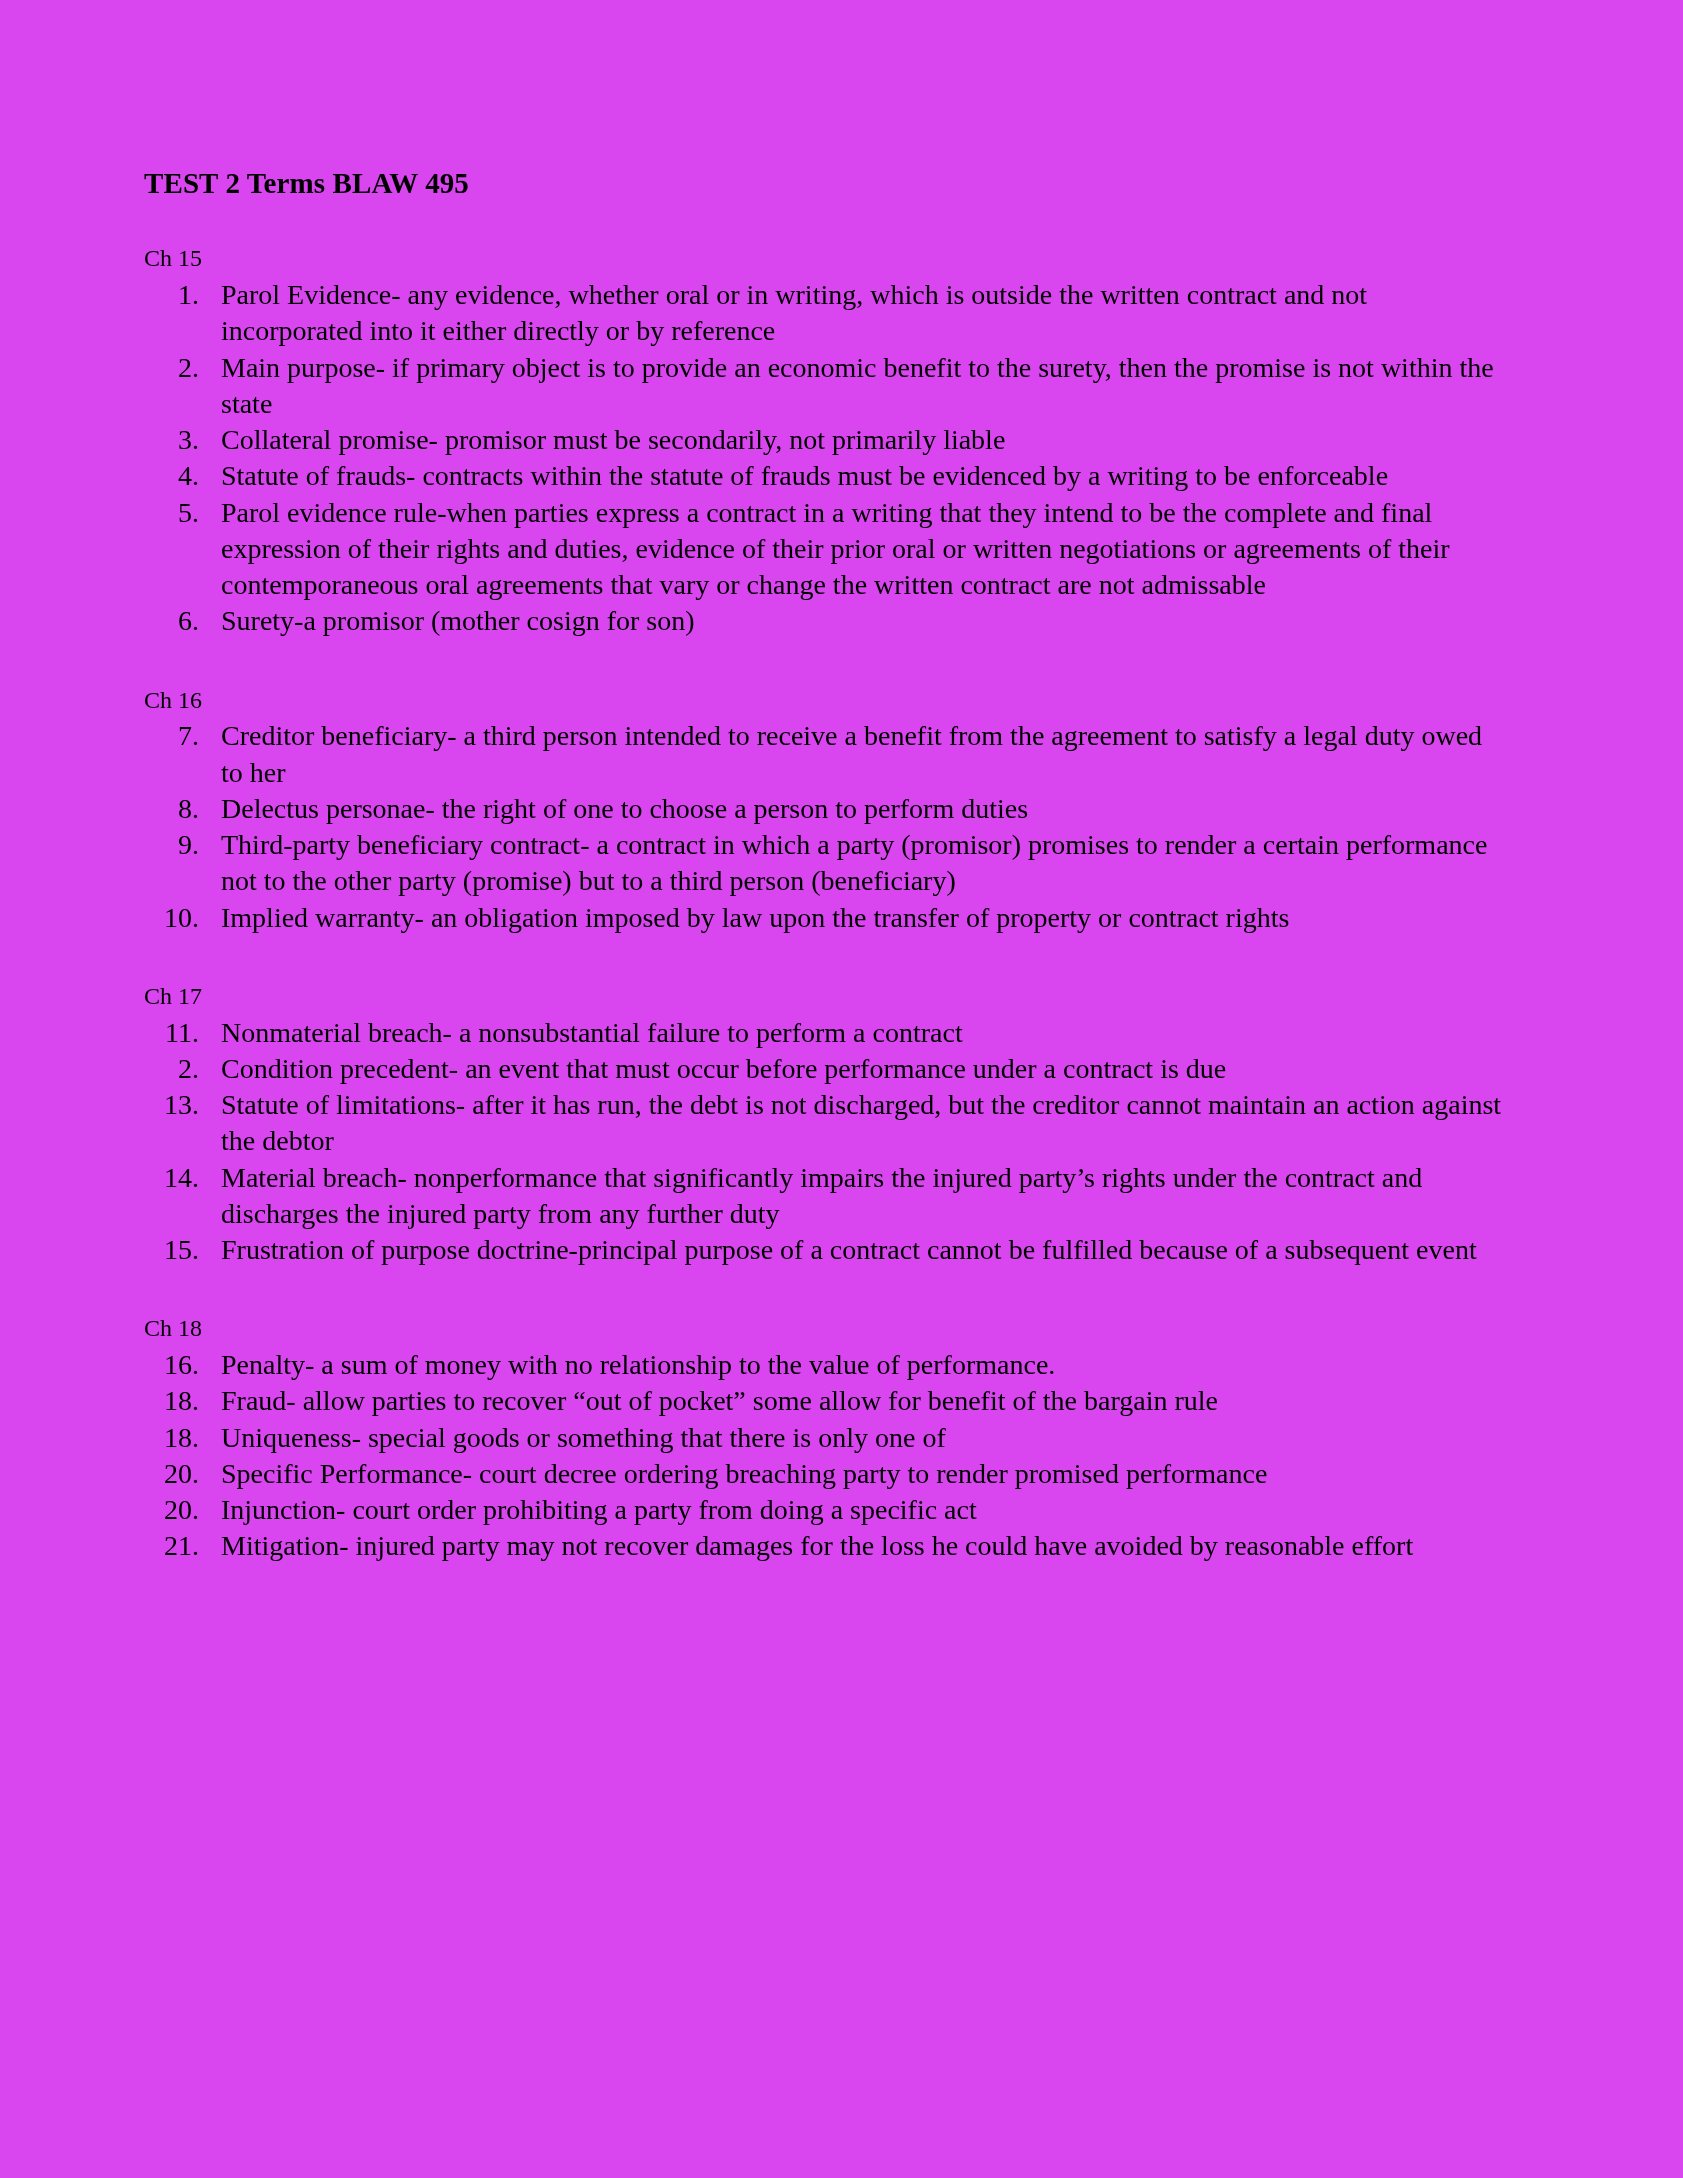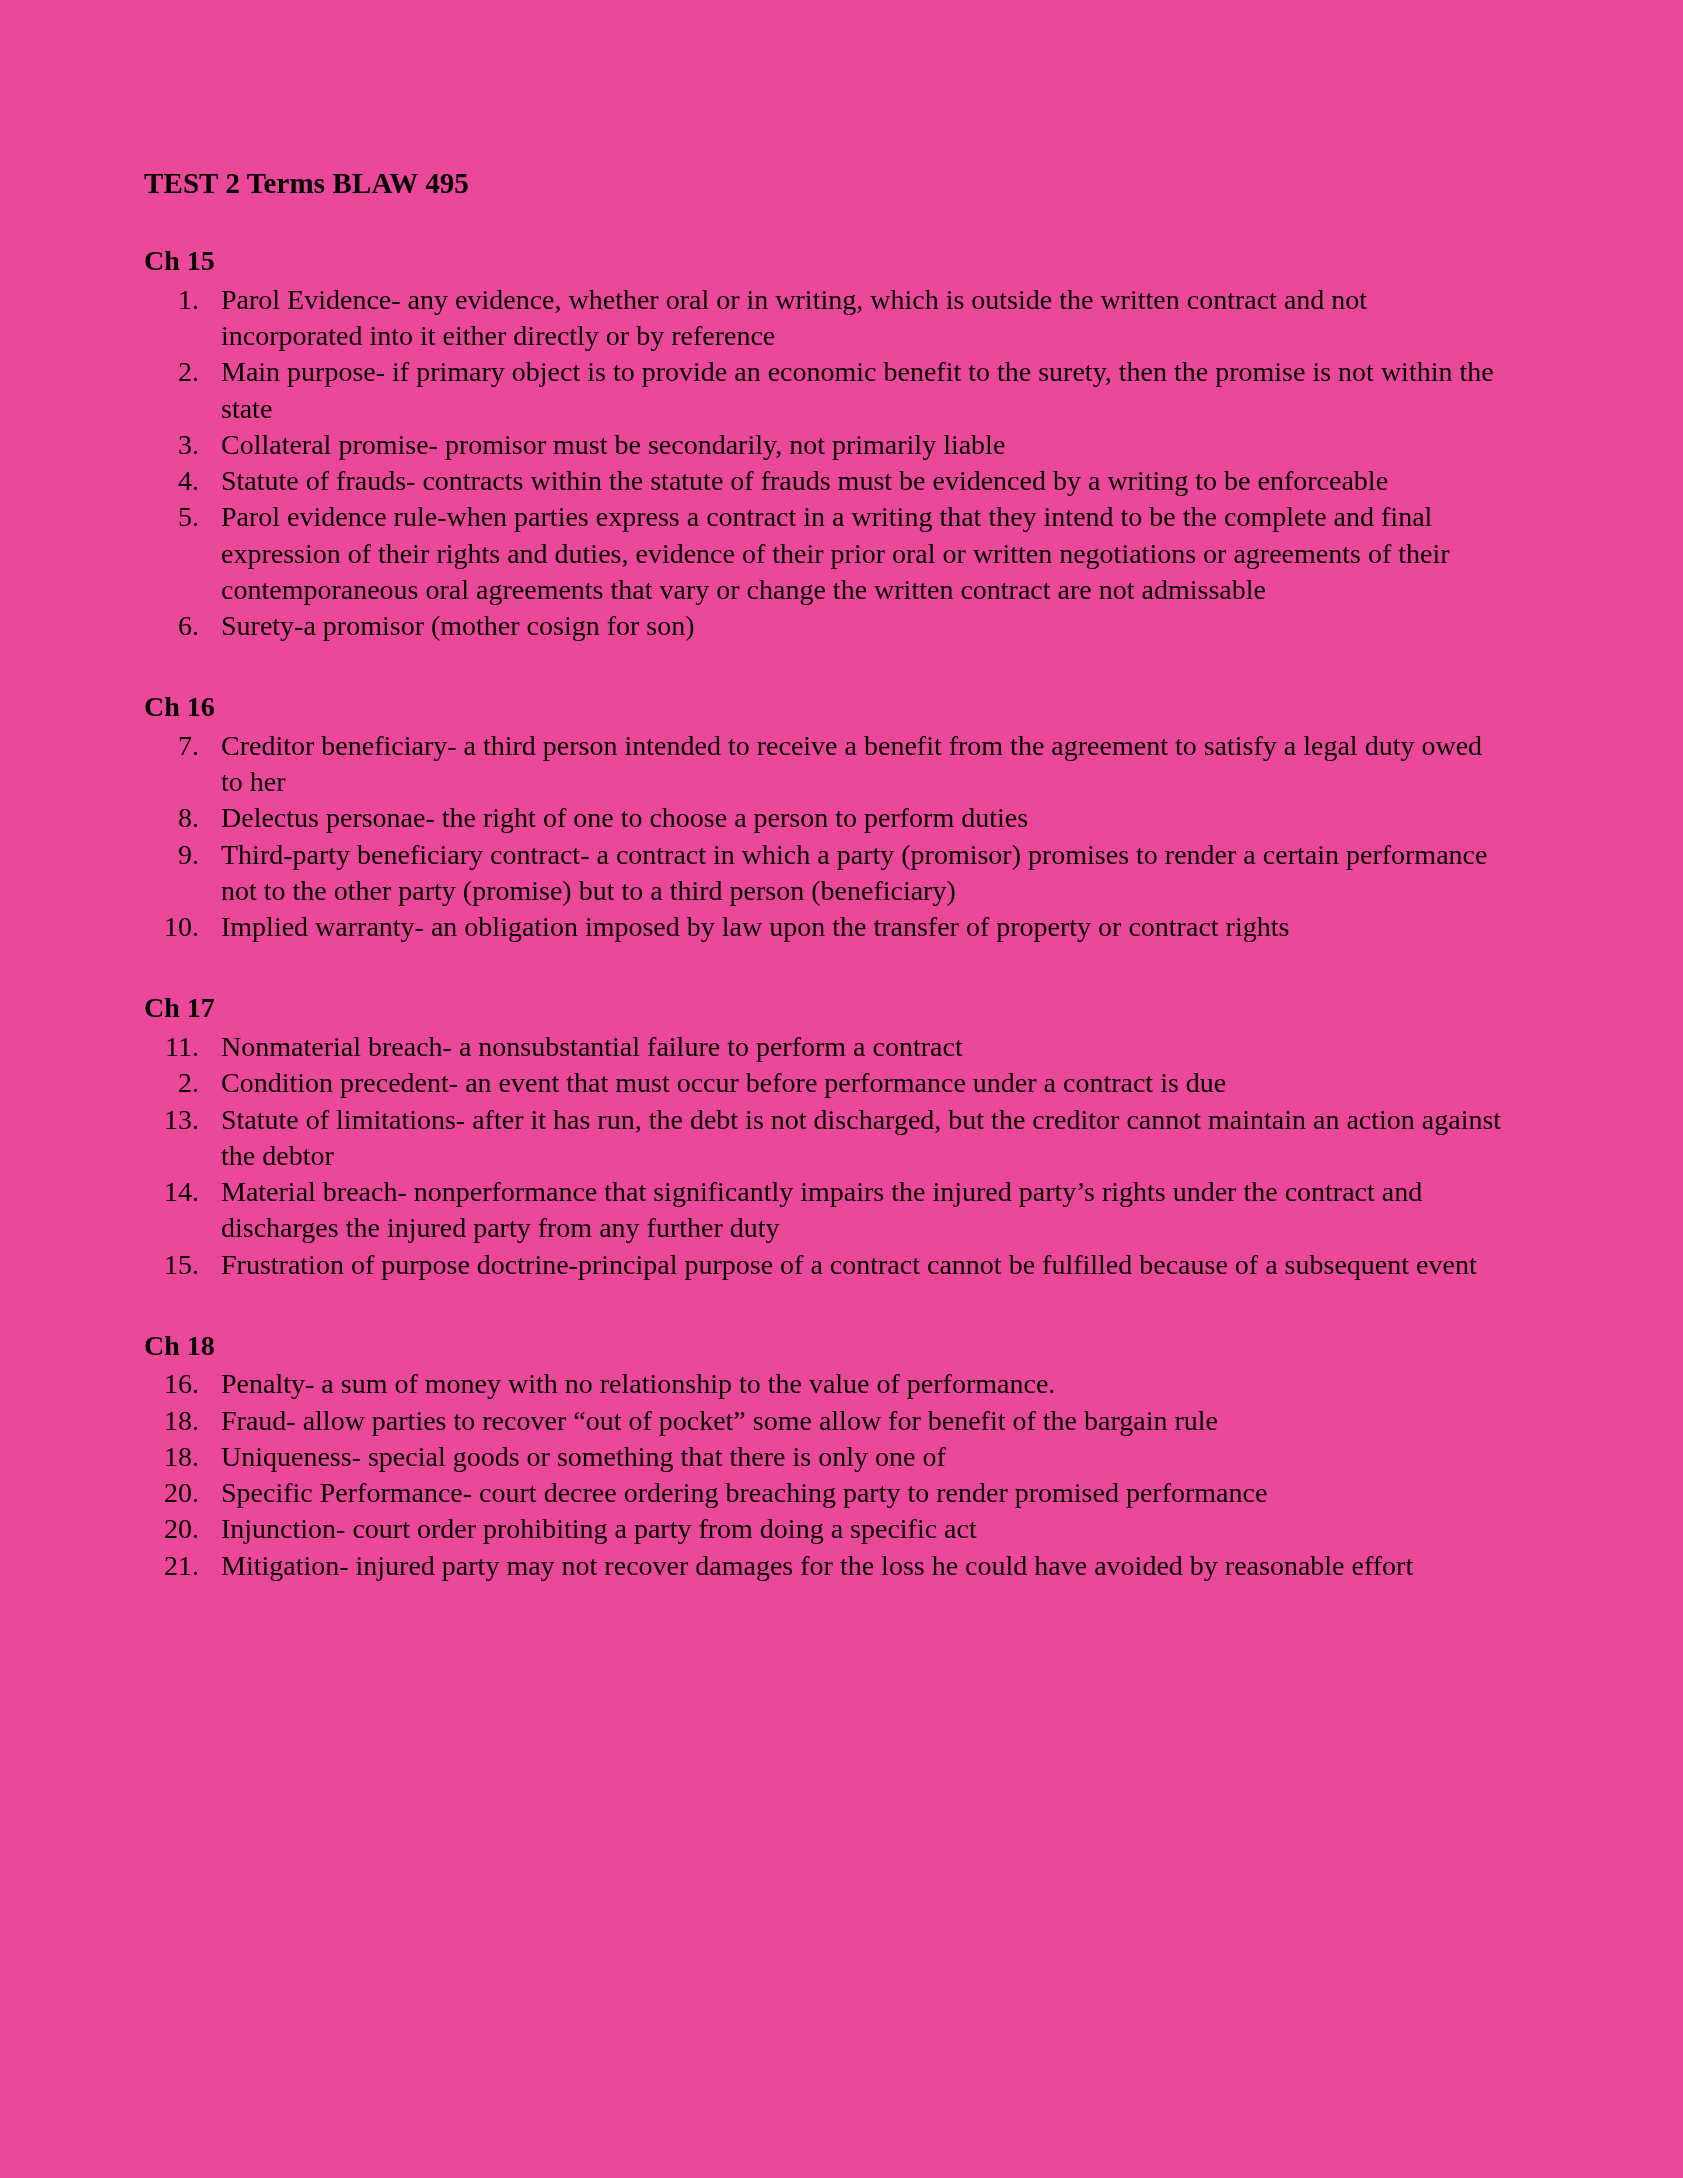--- a/index.html
+++ b/index.html
@@ -12,37 +12,37 @@
     width: 1683px;
     height: 2178px;
     font-family: "Liberation Serif", "DejaVu Serif", serif;
     color: #000000;
     -webkit-font-smoothing: antialiased;
   }
   .page {
     position: relative;
     width: 1683px;
     height: 2178px;
-    background: #ec4899;
+    background: #d946ef;
     box-sizing: border-box;
     padding: 166px 173px 0 144px;
   }
   .doc-title {
     font-size: 29px;
     font-weight: bold;
     line-height: 1.18;
     letter-spacing: 0.1px;
     margin: 0 0 44px 0;
   }
   .chapter-block {
     margin: 0 0 0 0;
   }
   .chapter-heading {
-    font-size: 28px;
-    font-weight: bold;
+    font-size: 24px;
+    font-weight: normal;
     line-height: 1.2;
     margin: 0 0 4px 0;
   }
   ol.term-list {
     margin: 0;
     padding: 0 0 0 0;
     list-style: none;
     counter-reset: none;
   }
   ol.term-list li.term-item {

